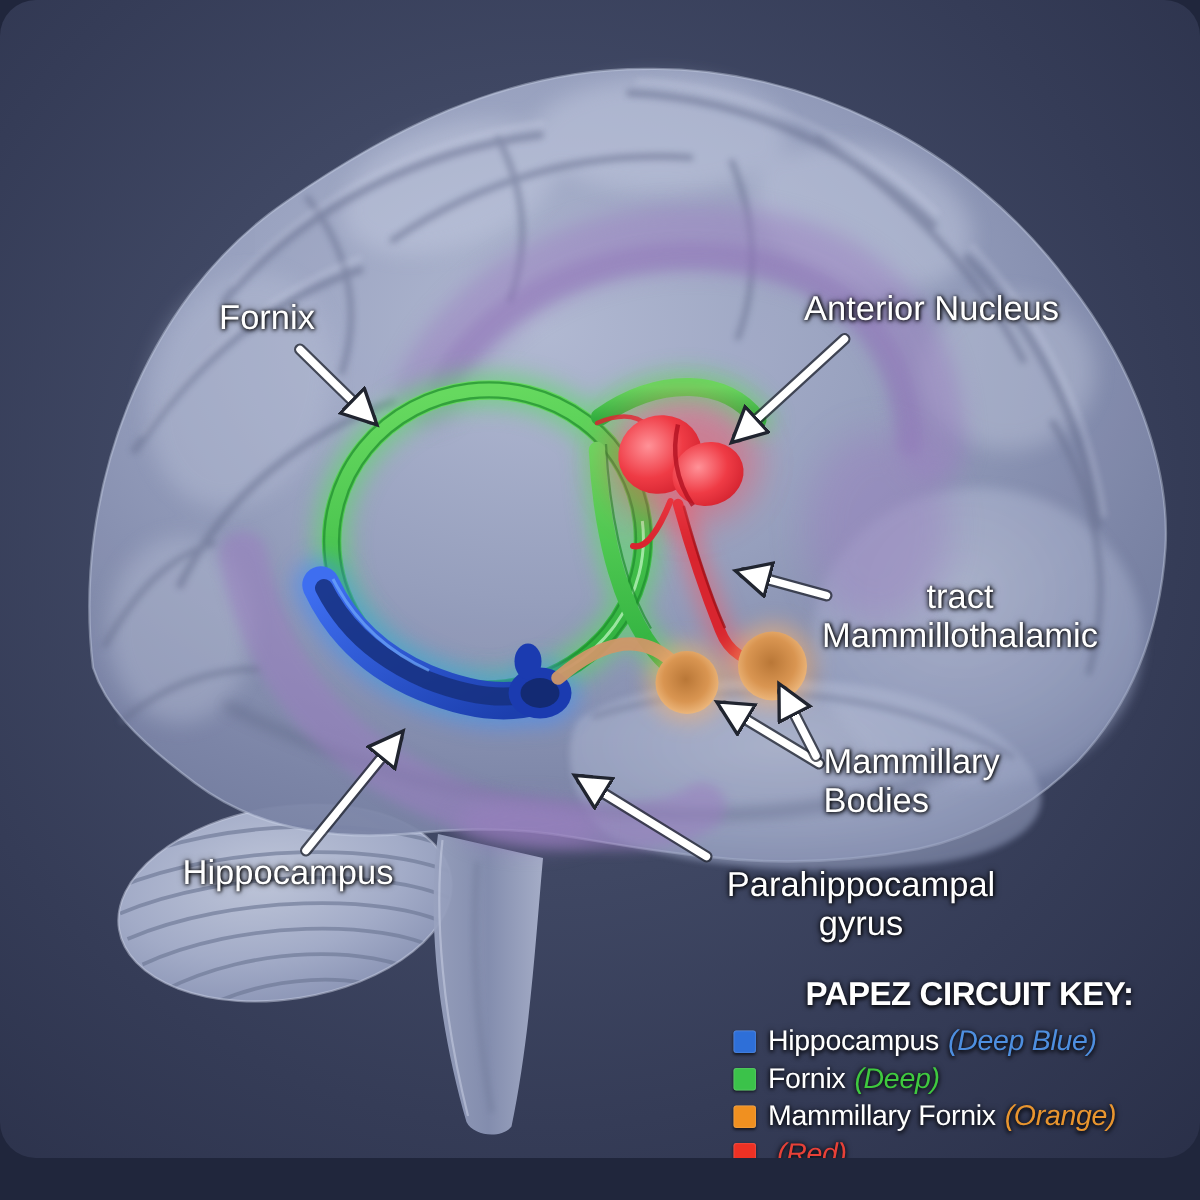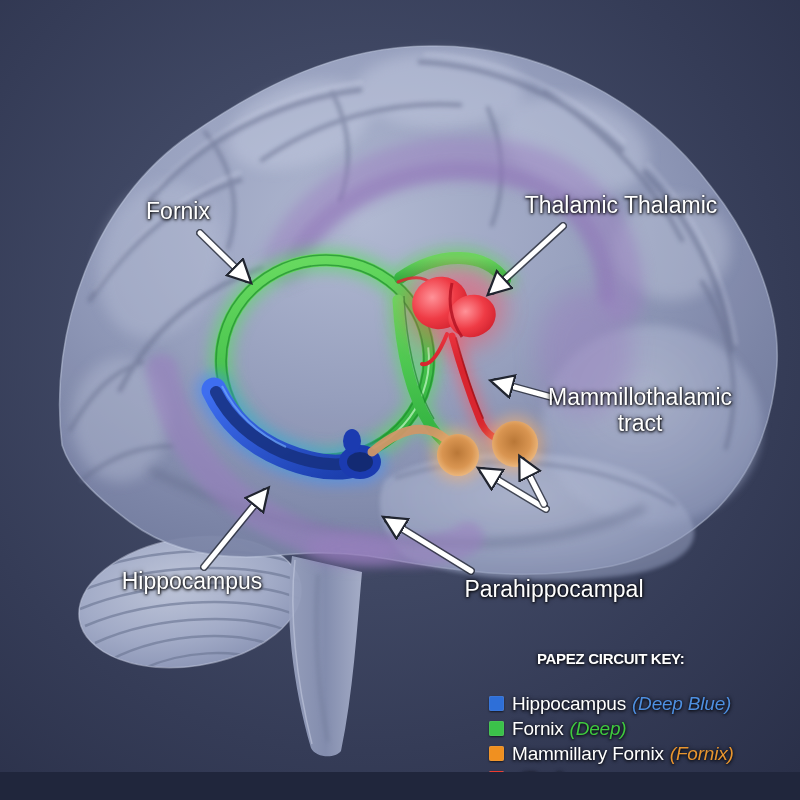--- a/index.html
+++ b/index.html
@@ -1,34 +1,35 @@
 <!DOCTYPE html>
 <html><head>
 <meta charset="utf-8">
 <style>
   html,body{margin:0;padding:0;background:#20263c;}
   .stage{
     position:relative;width:800px;height:772px;overflow:hidden;
     font-family:"Liberation Sans", sans-serif;
     background:radial-gradient(circle at 45% 42%, #4e5675 0%, #3f4763 42%, #353c57 68%, #2a3049 100%);
+    border-radius:24px;
   }
   .stage svg{position:absolute;left:0;top:0;}
   .lbl{
     position:absolute;color:#ffffff;font-size:23px;line-height:1.12;
     text-align:center;
     text-shadow:0 1px 3px rgba(0,0,0,.95), 0 0 5px rgba(10,12,20,.7), 1px 0 2px rgba(0,0,0,.6);
     user-select:none;
   }
   .lbl.left{text-align:left;}
   .legend{
     position:absolute;left:489px;top:650px;width:300px;
     color:#fff;
     text-shadow:0 1px 3px rgba(0,0,0,.95), 0 0 4px rgba(10,12,20,.7);
   }
-  .legend-title{font-weight:bold;font-size:15px;letter-spacing:-0.3px;margin-bottom:24px;padding-left:48px;}
+  .legend-title{font-weight:bold;font-size:22px;letter-spacing:-0.3px;margin-bottom:6px;padding-left:48px;}
   .legend-row{display:flex;align-items:center;height:25px;font-size:19px;letter-spacing:-0.2px;}
   .swatch{
     width:15px;height:15px;border-radius:2px;margin-right:8px;flex:0 0 auto;
     box-shadow:0 1px 2px rgba(0,0,0,.6), inset 0 0 1px rgba(255,255,255,.5);
   }
   .legend-name{white-space:pre;}
   .legend-color{margin-left:6px;white-space:pre;font-style:italic;}
 </style>
 </head>
 <body>
@@ -249,56 +250,61 @@
         <line x1="471" y1="571" x2="388" y2="520" stroke="#ffffff" stroke-width="5" marker-end="url(#ah)"></line>
       </g>
     </g>
   </svg>
 
   <div class="lbl" style="left:118px;top:199px;width:120px;">
     <span>Fornix</span>
   </div>
 
   <div class="lbl" style="left:515px;top:193px;width:212px;">
-    <div>Thalamic Thalamic</div>
+    <div>Anterior Nucleus</div>
   </div>
 
   <div class="lbl" style="left:530px;top:385px;width:220px;">
+    <div>tract</div>
     <div>Mammillothalamic</div>
-    <div>tract</div>
-  </div>
-
+  </div>
+
+  <div class="lbl left" style="left:549px;top:495px;width:160px;">
+    <div>Mammillary</div>
+    <div>Bodies</div>
+  </div>
 
   <div class="lbl" style="left:116px;top:569px;width:152px;">
     <span>Hippocampus</span>
   </div>
 
-  <div class="lbl" style="left:464px;top:577px;width:180px;text-align:center;">
+  <div class="lbl" style="left:484px;top:577px;width:180px;text-align:center;">
     <div>Parahippocampal</div>
+    <div>gyrus</div>
   </div>
 
   <div class="legend">
     <div class="legend-title">PAPEZ CIRCUIT KEY:</div>
 
     <div class="legend-row">
       <div class="swatch" style="background: rgb(46, 111, 216);"></div>
       <span class="legend-name">Hippocampus</span>
       <span class="legend-color" style="color: rgb(78, 143, 224);">(Deep Blue)</span>
     </div>
 
     <div class="legend-row">
       <div class="swatch" style="background: rgb(59, 194, 74);"></div>
       <span class="legend-name">Fornix</span>
       <span class="legend-color" style="color: rgb(63, 201, 63);">(Deep)</span>
     </div>
 
     <div class="legend-row">
       <div class="swatch" style="background: rgb(240, 144, 32);"></div>
       <span class="legend-name">Mammillary Fornix</span>
-      <span class="legend-color" style="color: rgb(232, 149, 47);">(Fornix)</span>
+      <span class="legend-color" style="color: rgb(232, 149, 47);">(Orange)</span>
     </div>
 
     <div class="legend-row">
       <div class="swatch" style="background: rgb(238, 49, 36);"></div>
       <span class="legend-color" style="color: rgb(232, 65, 56);">(Red)</span>
     </div>
   </div>
 
 </div>
 

